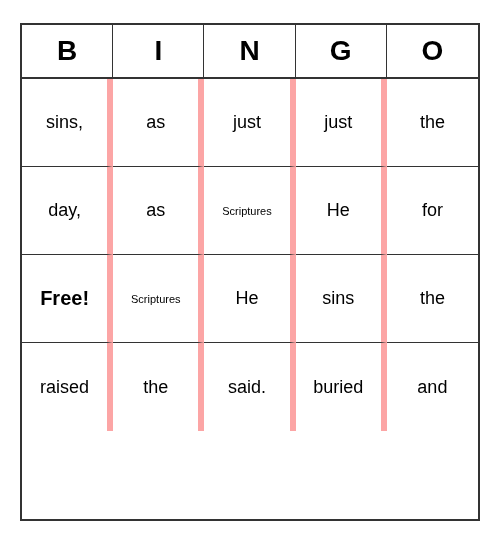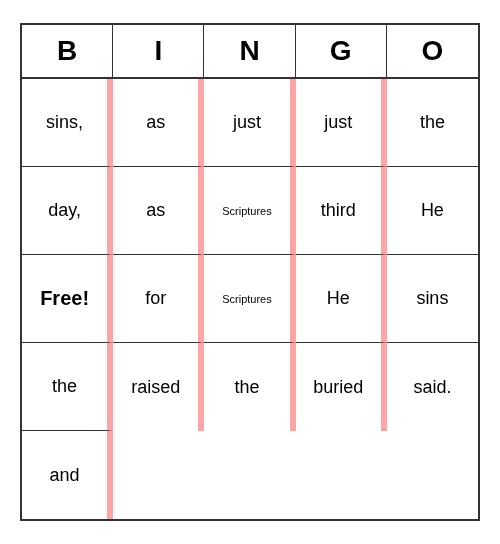--- a/index.html
+++ b/index.html
@@ -91,27 +91,26 @@
     </div>
   <div class="bingo-body">
   <div class="bingo-cell">sins,</div>
       <div class="bingo-cell">as</div>
       <div class="bingo-cell">just</div>
       <div class="bingo-cell">just</div>
       <div class="bingo-cell">the</div>
       <div class="bingo-cell">day,</div>
       <div class="bingo-cell">as</div>
       <div class="bingo-cell small-text">Scriptures</div>
-      <div class="bingo-cell">third</div>
       <div class="bingo-cell">He</div>
+      <div class="bingo-cell">for</div>
       <div class="bingo-cell free-cell">Free!</div>
-      <div class="bingo-cell">for</div>
       <div class="bingo-cell small-text">Scriptures</div>
       <div class="bingo-cell">He</div>
       <div class="bingo-cell">sins</div>
       <div class="bingo-cell">the</div>
       <div class="bingo-cell">raised</div>
       <div class="bingo-cell">the</div>
+      <div class="bingo-cell">said.</div>
       <div class="bingo-cell">buried</div>
-      <div class="bingo-cell">said.</div>
       <div class="bingo-cell">and</div>
     </div>
 </div>
 
 </body></html>

